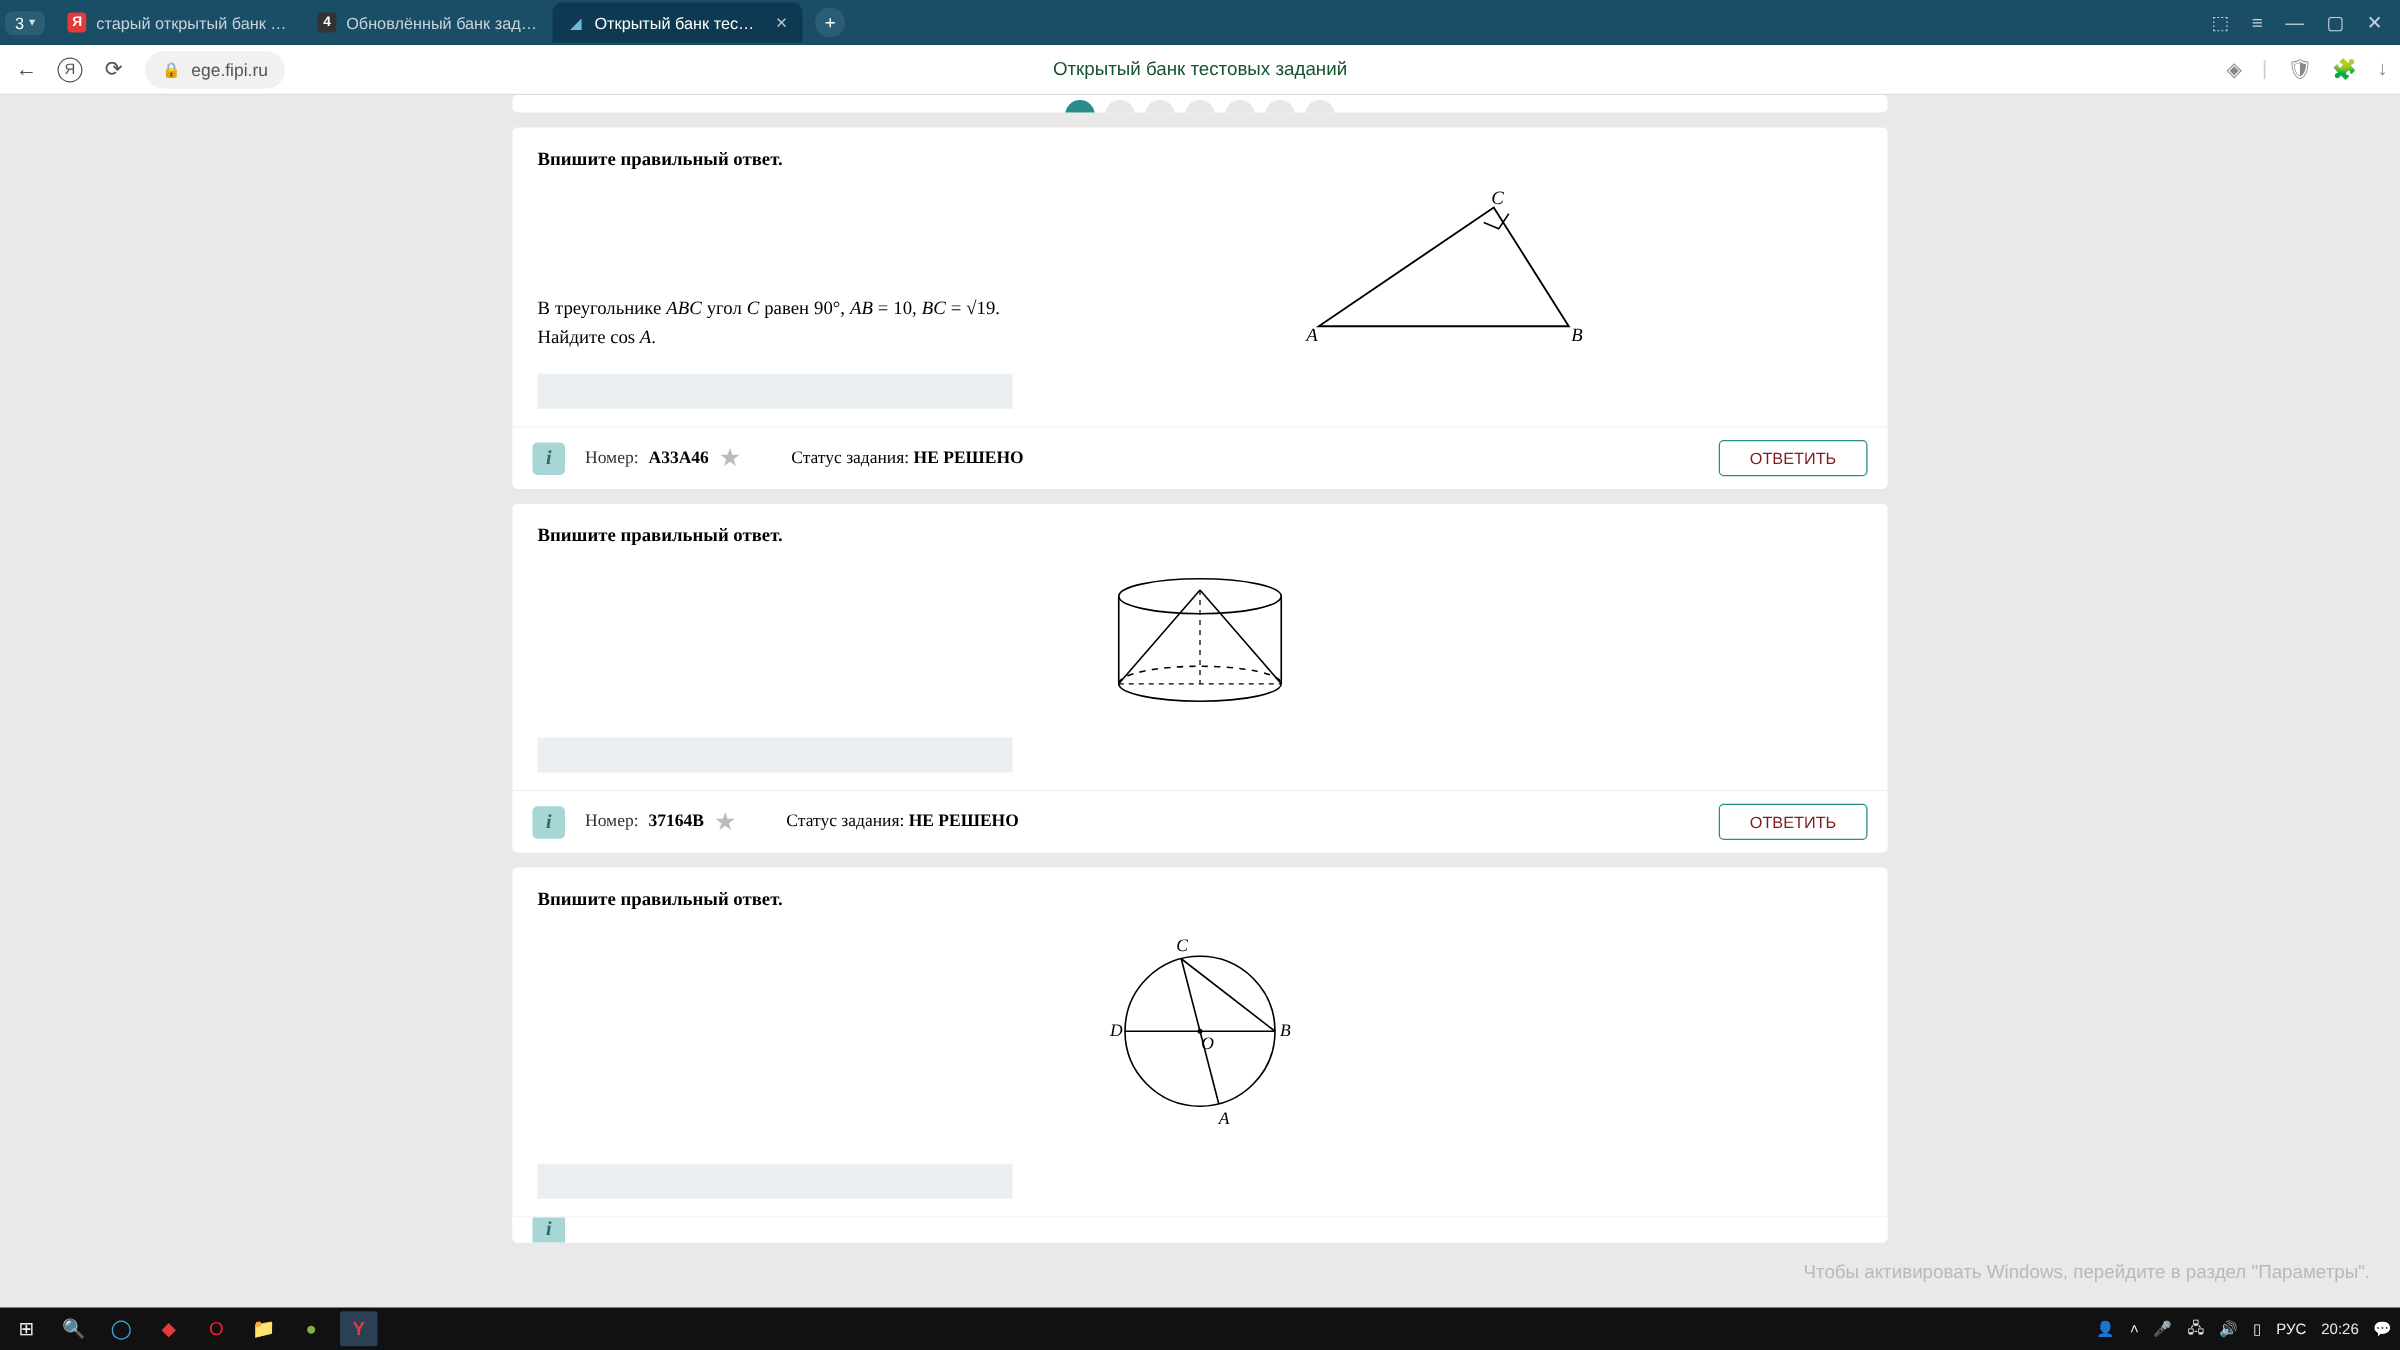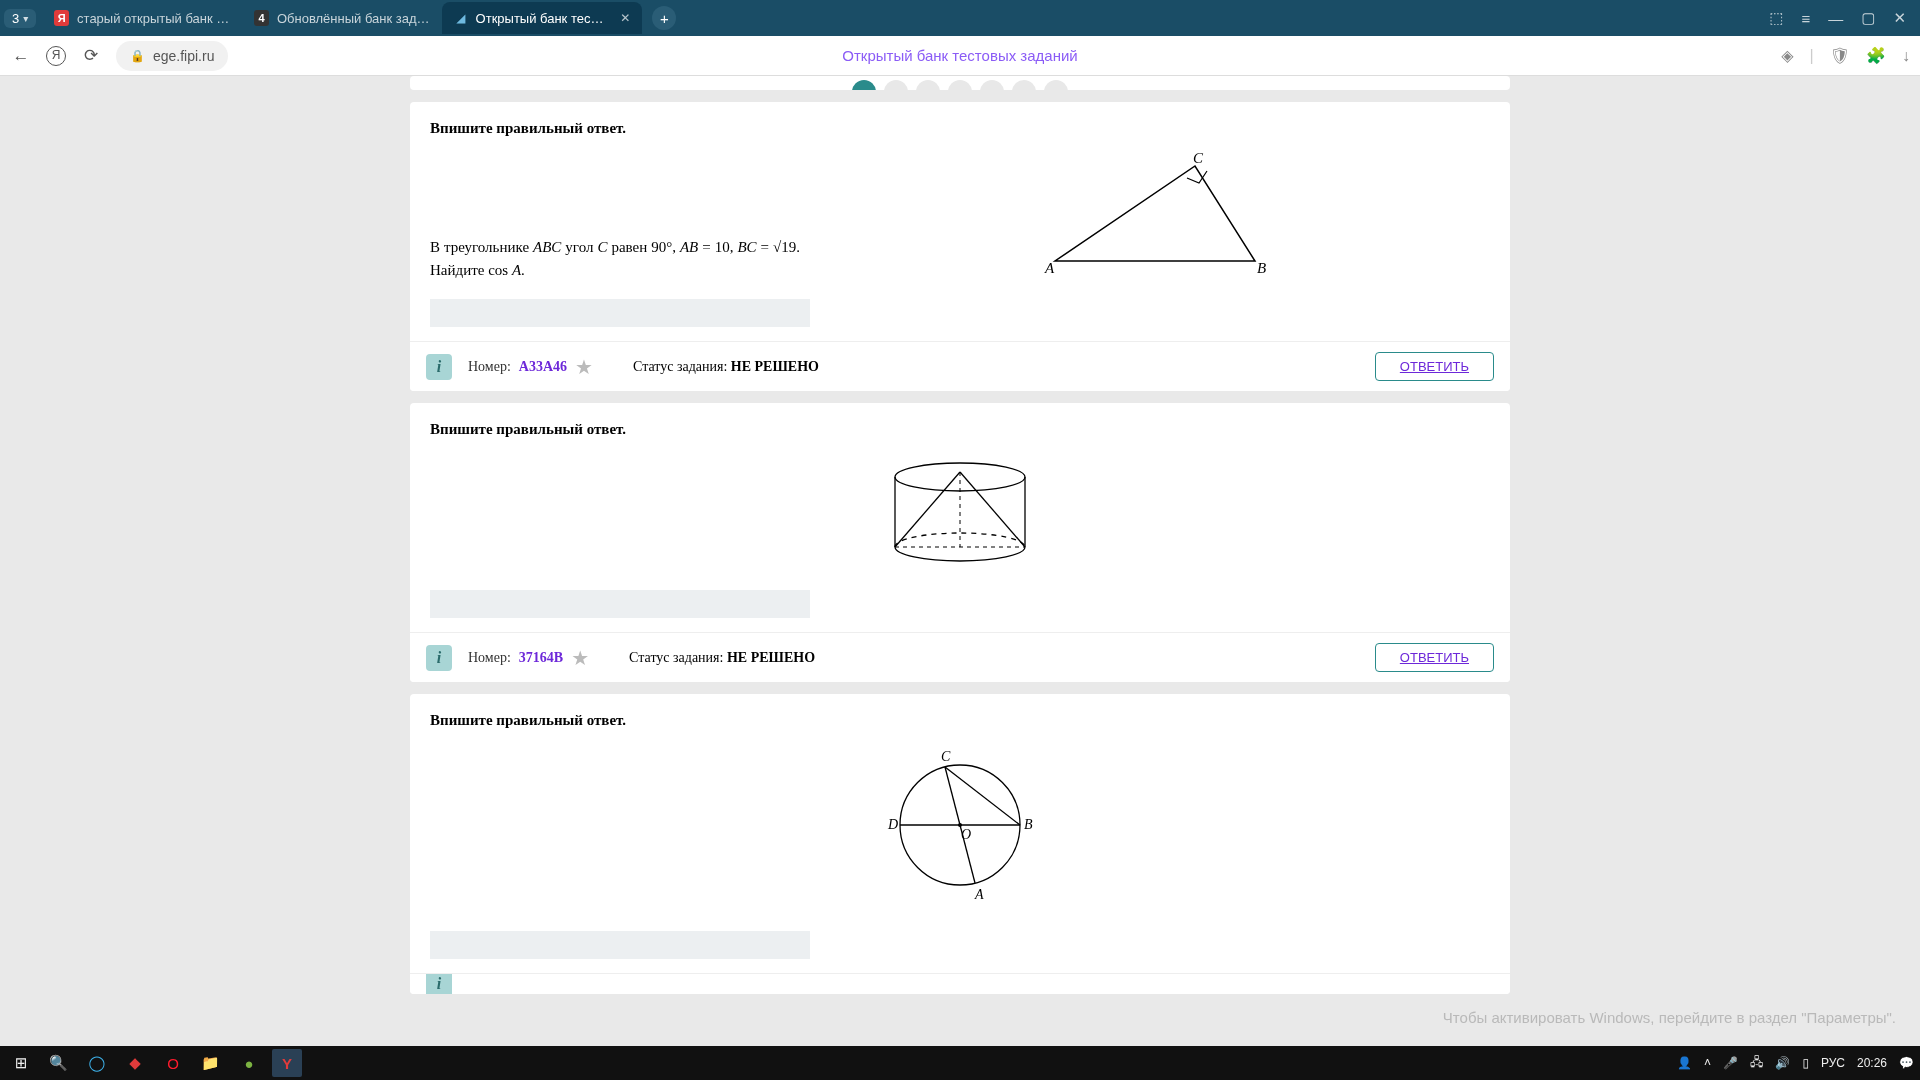--- a/index.html
+++ b/index.html
@@ -80,21 +80,21 @@
 .addrbar .iconbtn { color: #555; font-size: 17px; cursor: pointer; width: 22px; text-align:center; }
 .url-box {
   display: flex; align-items: center; gap: 8px;
   background: #f1f1f1; border-radius: 18px;
   padding: 4px 14px; height: 30px; color: #555; font-size: 14px;
   margin-right: 6px;
 }
 .url-box .lock { font-size: 12px; color: #888; }
 .page-title-center {
   position: absolute; left: 50%; transform: translateX(-50%);
-  color: #8b5cf6; font-size: 15px;
+  color: #14532d; font-size: 15px;
 }
 .addr-right { margin-left: auto; display: flex; gap: 16px; align-items: center; }
 .addr-right .ic { color: #888; font-size: 16px; cursor: pointer; }
 .shield { color: #2ecc71; font-size: 17px; }
 
 
 .content-scroll {
   position: absolute;
   top: 76px; bottom: 34px; left: 0; right: 0;
   background: #e9e9e9;
@@ -140,34 +140,33 @@
   background: #a8d5d5;
   color: #2a6b6b;
   border-radius: 4px;
   display: flex; align-items: center; justify-content: center;
   font-weight: bold; font-family: Georgia, serif;
   font-style: italic;
   margin-right: 16px;
   cursor: pointer;
 }
 .meta-text { font-family: Georgia, serif; font-size: 14px; color: #333; display: flex; align-items: center; gap: 8px; }
-.meta-text .num { color: #6d28d9; font-weight: bold; }
+.meta-text .num { color: #000000; font-weight: bold; }
 .star { color: #bbb; font-size: 20px; cursor: pointer; }
 .status-label { margin-left: 40px; font-family: Georgia, serif; font-size: 14px; }
 .status-label .val { font-weight: bold; }
 .answer-btn {
   margin-left: auto;
   border: 1px solid #2a8b8b;
-  color: #6d28d9;
+  color: #7f1d1d;
   background: #fff;
   border-radius: 4px;
   padding: 6px 24px;
   font-size: 13px;
   cursor: pointer;
-  text-decoration: underline;
 }
 
 .pager-dots {
   background: #fff;
   border-radius: 4px;
   padding: 10px 20px;
   display: flex; justify-content: center; gap: 8px;
   margin-bottom: 12px;
 }
 .pager-dots .dot {

